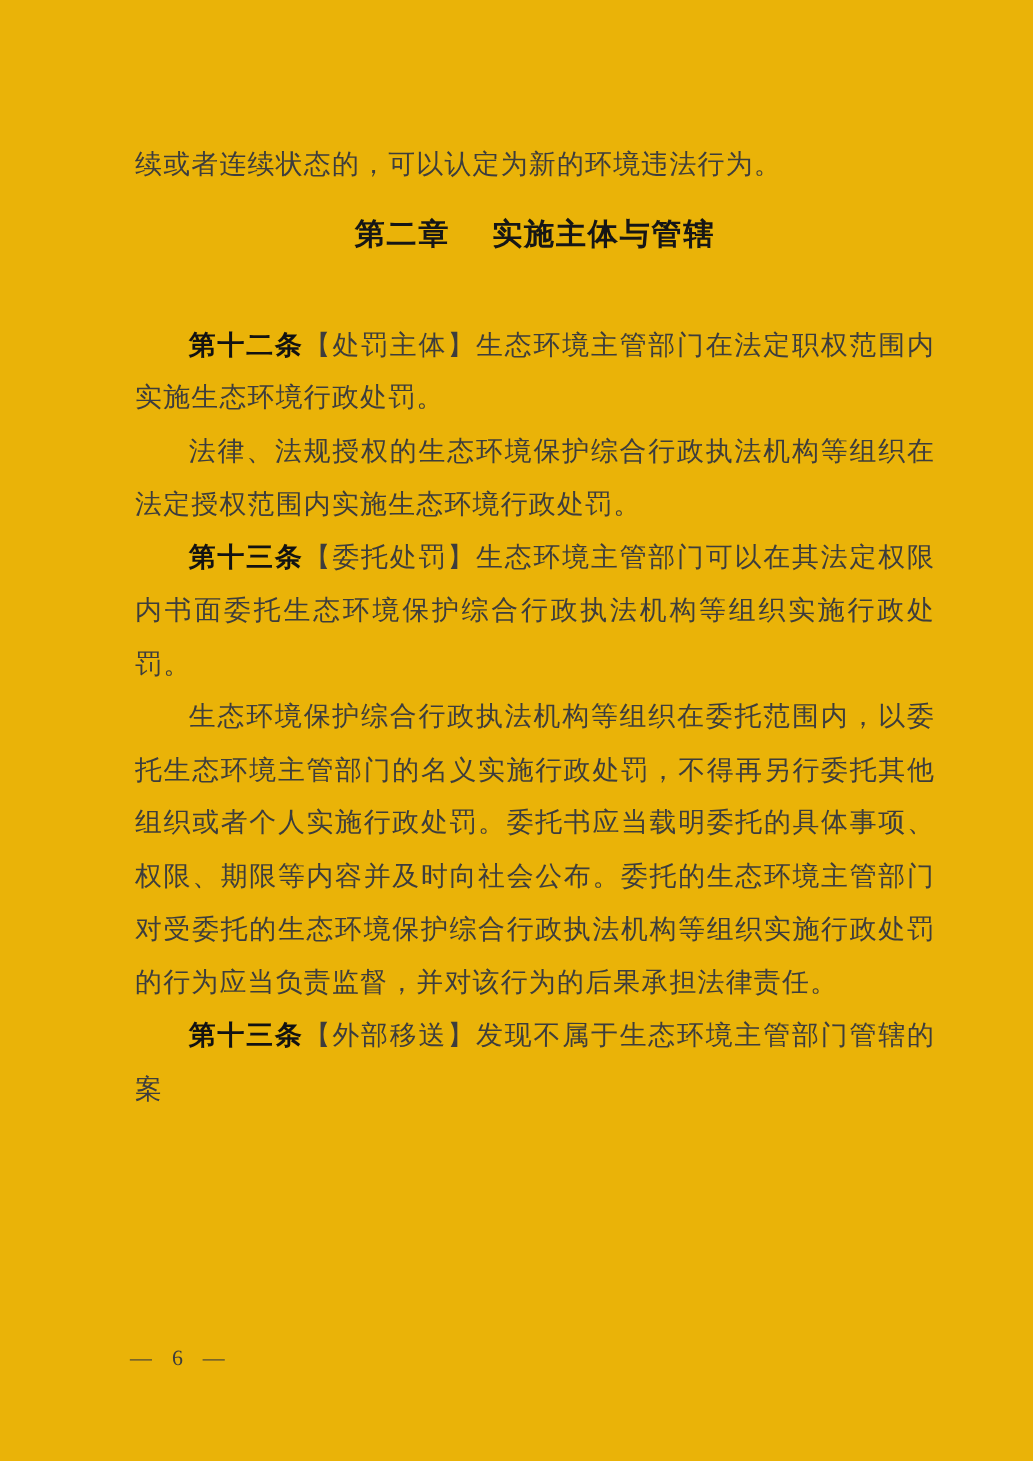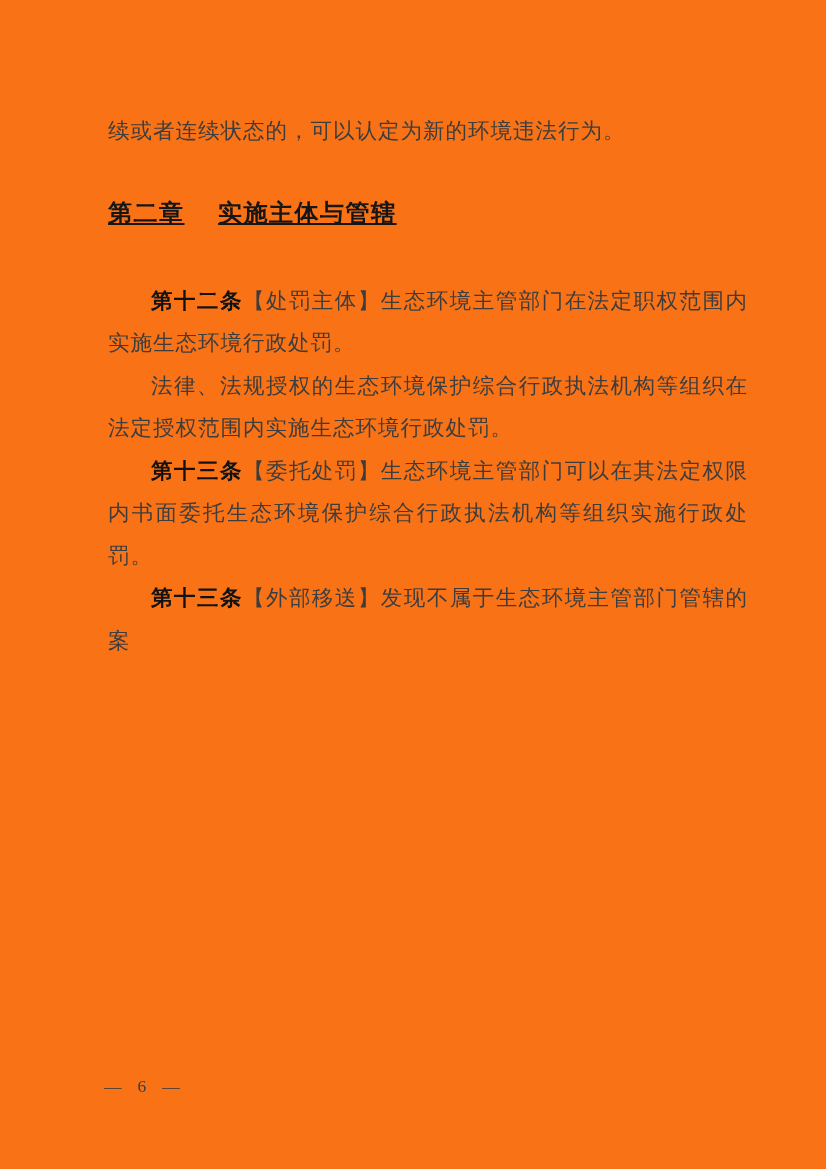--- a/index.html
+++ b/index.html
@@ -5,21 +5,21 @@
   html, body {
     margin: 0;
     padding: 0;
     background: #ffffff;
     font-family: "Liberation Serif", serif;
   }
   .page {
     position: relative;
     width: 826px;
     height: 1169px;
-    background: #f97316;
+    background: #eab308;
     overflow: hidden;
   }
   .content {
     position: absolute;
     left: 108px;
     top: 110px;
     width: 640px;
     font-size: 21.5px;
     line-height: 42.5px;
     color: #3d3d3d;
@@ -31,29 +31,29 @@
   }
   .para.indent {
     text-indent: 2em;
   }
   .lead {
     font-family: "Liberation Sans", sans-serif;
     font-weight: 700;
     color: #121212;
   }
   .chapter {
-    margin: 38px 0 46px 0;
+    margin: 13px 0 46px 0;
+    text-align: center;
     text-indent: 0;
     font-family: "Liberation Sans", sans-serif;
     font-weight: 700;
     font-size: 24px;
     line-height: 43px;
     color: #161616;
     letter-spacing: 1.5px;
-    text-decoration: underline;
   }
   .chapter-number {
     margin-right: 1.4em;
   }
   .page-footer {
     position: absolute;
     left: 104px;
     top: 1074px;
     font-size: 17.5px;
     line-height: 24px;
@@ -75,20 +75,21 @@
 
 
     <h2 class="chapter"><span class="chapter-number">第二章</span><span class="chapter-title">实施主体与管辖</span></h2>
 
     <p class="para indent"><span class="lead">第十二条</span><span>【处罚主体】生态环境主管部门在法定职权范围内实施生态环境行政处罚。</span></p>
 
     <p class="para indent"><span class="lead"></span><span>法律、法规授权的生态环境保护综合行政执法机构等组织在法定授权范围内实施生态环境行政处罚。</span></p>
 
     <p class="para indent"><span class="lead">第十三条</span><span>【委托处罚】生态环境主管部门可以在其法定权限内书面委托生态环境保护综合行政执法机构等组织实施行政处罚。</span></p>
 
+    <p class="para indent"><span class="lead"></span><span>生态环境保护综合行政执法机构等组织在委托范围内，以委托生态环境主管部门的名义实施行政处罚，不得再另行委托其他组织或者个人实施行政处罚。委托书应当载明委托的具体事项、权限、期限等内容并及时向社会公布。委托的生态环境主管部门对受委托的生态环境保护综合行政执法机构等组织实施行政处罚的行为应当负责监督，并对该行为的后果承担法律责任。</span></p>
 
     <p class="para indent"><span class="lead">第十三条</span><span>【外部移送】发现不属于生态环境主管部门管辖的案</span></p>
 
   </div>
 
   <div class="page-footer">
     <span>—</span>
     <span>6</span>
     <span>—</span>
   </div>

